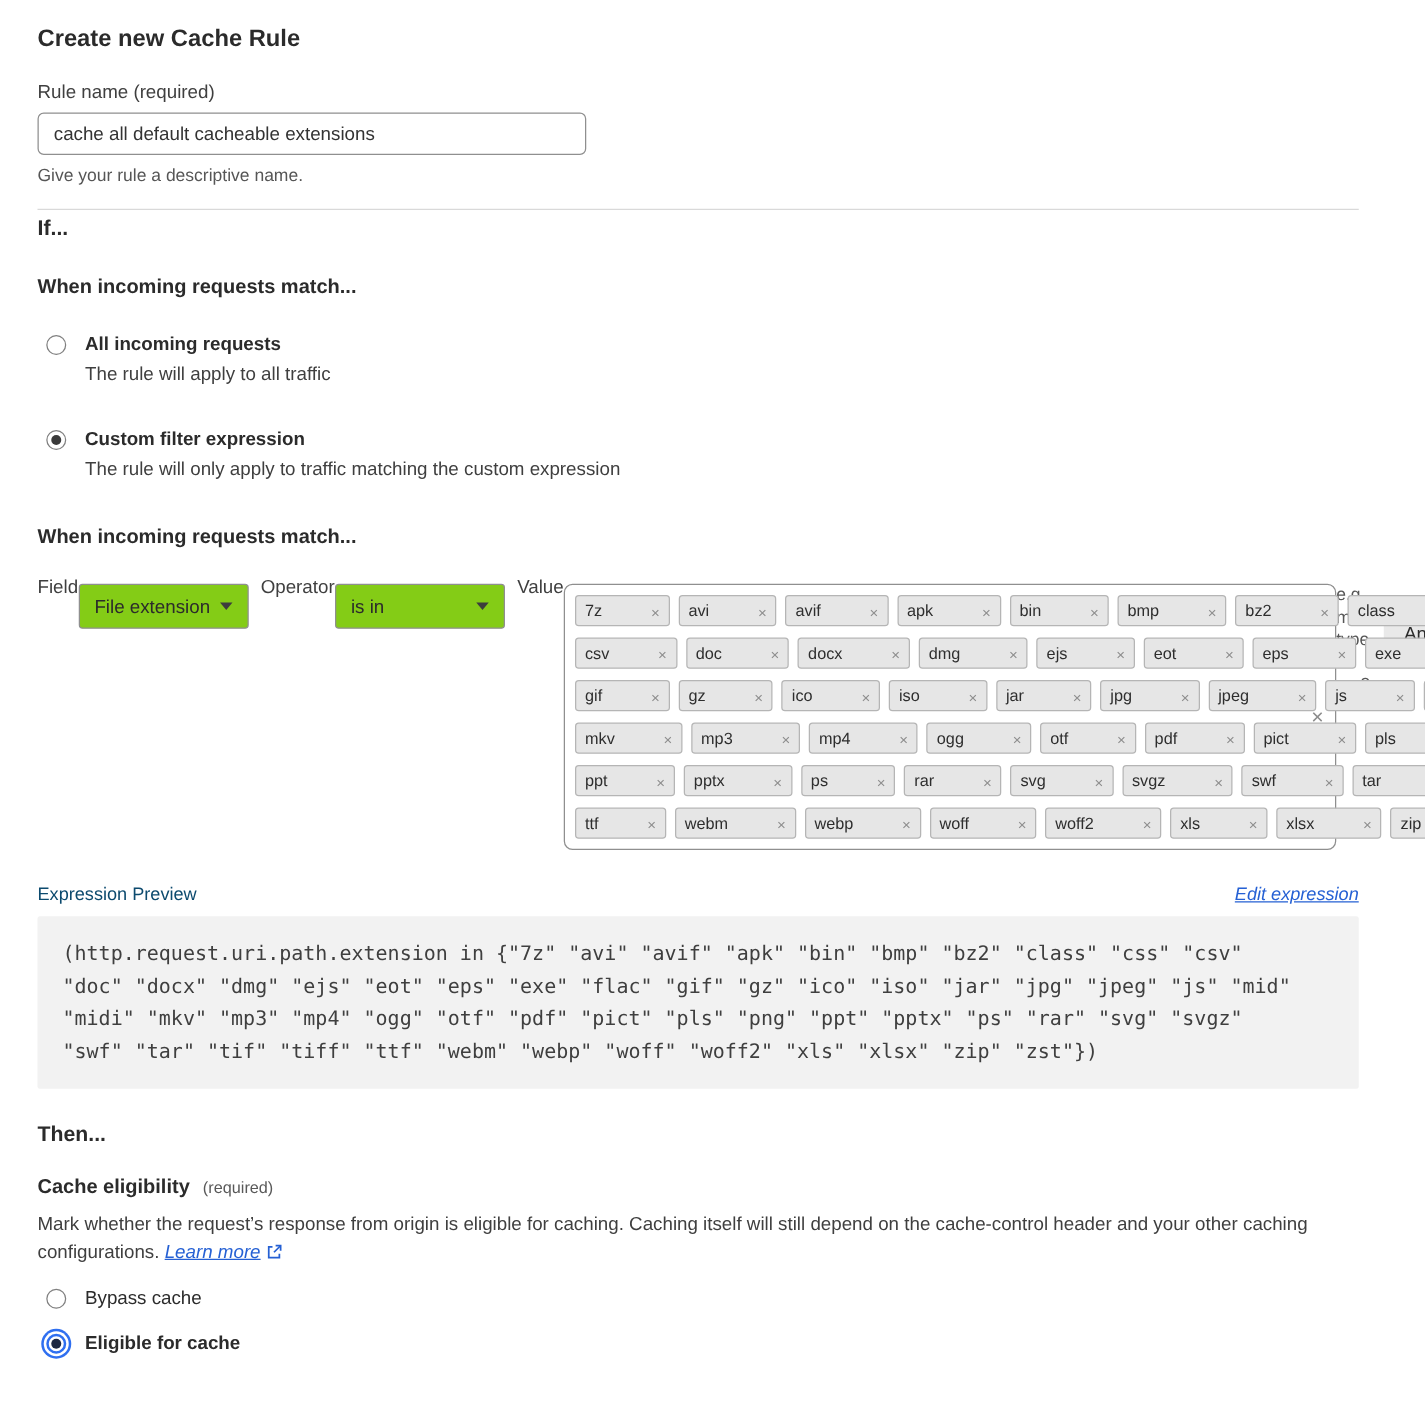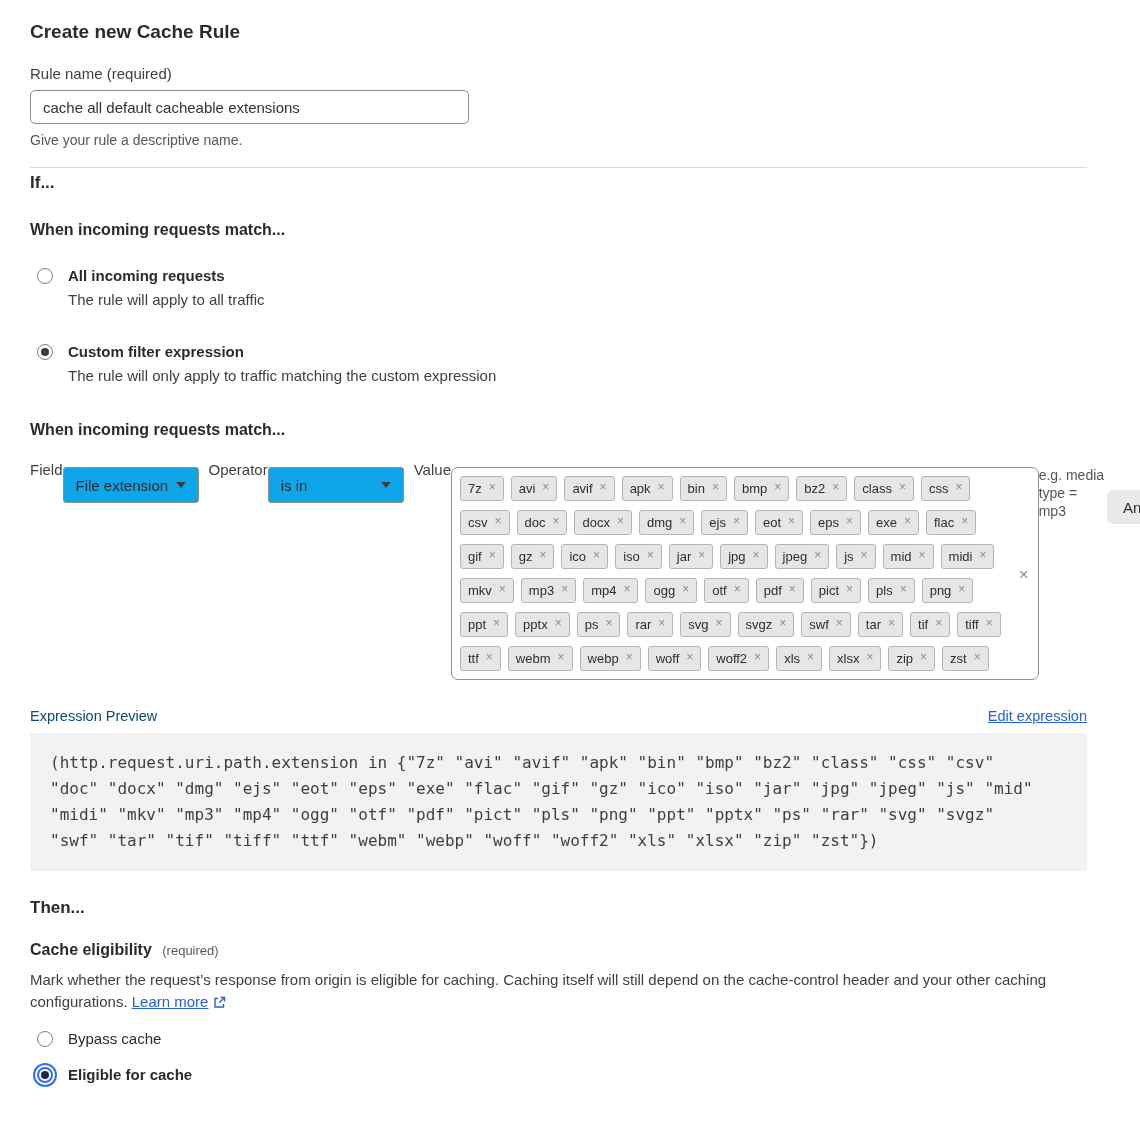--- a/index.html
+++ b/index.html
@@ -37,45 +37,45 @@
   .radio-group.if-group .radio-label { font-weight: 700; }
   .radio-group.then-group .radio-row.selected .radio-label { font-weight: 700; }
   .radio-desc { margin-top: 4px; font-size: 15px; line-height: 20px; color: #3f3f3f; }
 
   .builder { margin-top: 20px; display: flex; align-items: flex-start; }
   .builder-col { display: flex; flex-direction: row; }
   .builder-col + .builder-col { margin-left: 10px; }
   .control { margin-top: 7px; }
   .select { width: 136px; height: 36px; border: 1px solid #8f8f8f; border-radius: 3px;
     display: flex; align-items: center; justify-content: space-between; padding: 0 12px;
-    font-size: 15px; color: #2b2b2b; cursor: pointer; background: #0ea5e9; }
+    font-size: 15px; color: #2b2b2b; cursor: pointer; background: #84cc16; }
   .caret { width: 0; height: 0; border-left: 5px solid transparent; border-right: 5px solid transparent;
     border-top: 6px solid #3d3d3d; }
 
   .value-box { width: 618px; border: 1px solid #8f8f8f; border-radius: 7px; padding: 8px 30px 8px 8px;
     position: relative; background: #fff; }
   .chip-row { display: flex; }
   .chip-row + .chip-row { margin-top: 9px; }
-  .chip { display: inline-flex; align-items: flex-start; background: #e6e6e6; border: 1px solid #b5b5b5;
-    border-radius: 3px; padding: 4px 7px; margin-right: 7px; cursor: default; white-space: nowrap; }
+  .chip { display: inline-flex; align-items: flex-end; background: #e6e6e6; border: 1px solid #b5b5b5;
+    border-radius: 3px; padding: 4px 7px; margin-right: 7px; cursor: default; white-space: nowrap; gap: 32px; }
   .chip-label { font-size: 13px; line-height: 15px; color: #2e2e2e; }
   .chip-x { margin-left: 7px; font-size: 12px; line-height: 12px; color: #8d8d8d; cursor: pointer; }
   .clear-x { position: absolute; right: 9px; top: 50%; transform: translateY(-50%); font-size: 17px;
     color: #8d8d8d; cursor: pointer; line-height: 17px; }
 
   .bool-btn { height: 34px; border: none; border-radius: 6px; background: #e9e9e9; color: #2b2b2b;
     font-size: 15px; font-family: "Liberation Sans", sans-serif; padding: 0 16px; cursor: pointer; }
   .bool-btn + .bool-btn { margin-left: 14px; }
   .bool-col { margin-left: 0; margin-top: 30px; display: flex; }
 
   .hint-text { margin-top: 6px; font-size: 14px; line-height: 18px; color: #565656; }
 
   .preview-head { margin-top: 28px; display: flex; justify-content: space-between; align-items: baseline; }
   .preview-label { font-size: 14.5px; color: #0c4a6e; }
-  a.link { color: #2560d4; font-size: 14.5px; text-decoration: underline; cursor: pointer; }
+  a.link { color: #2560d4; font-size: 14.5px; text-decoration: underline; cursor: pointer; font-style: italic; }
   .code-box { margin-top: 9px; width: 1057px; background: #f2f2f2; padding: 17px 20px; border-radius: 2px; }
   .code-box pre { width: 992px; white-space: pre-wrap; word-break: normal;
     font-family: "DejaVu Sans Mono", monospace; font-size: 16px; line-height: 26px; color: #3f3f3f; }
 
   .elig-head { margin-top: 22px; }
   .elig-title { font-size: 16px; font-weight: 700; color: #2b2b2b; margin-top: 20px; }
   .elig-required { font-size: 13px; color: #595959; font-weight: 400; margin-left: 6px; }
   .elig-desc { margin-top: 10px; font-size: 15px; line-height: 22px; color: #3f3f3f; max-width: 1060px; }
   .elig-desc a.link { font-size: 15px; }
   .ext-icon { display: inline-block; vertical-align: -2px; margin-left: 5px; }

